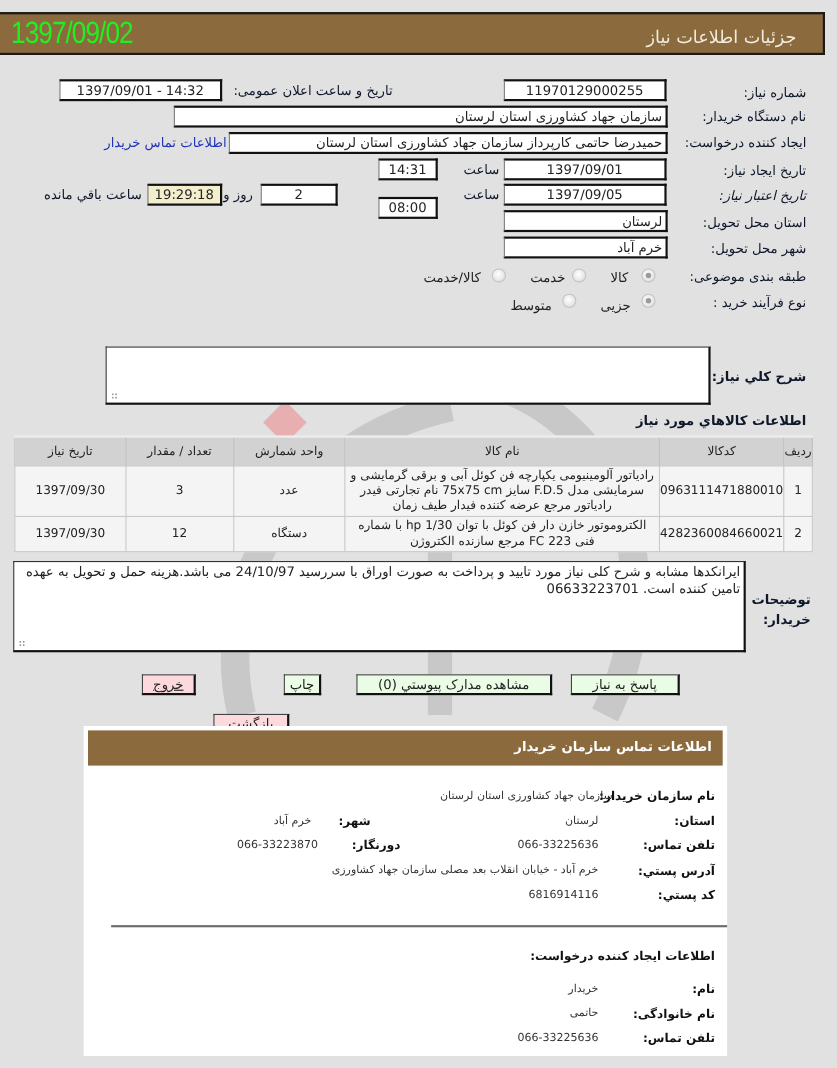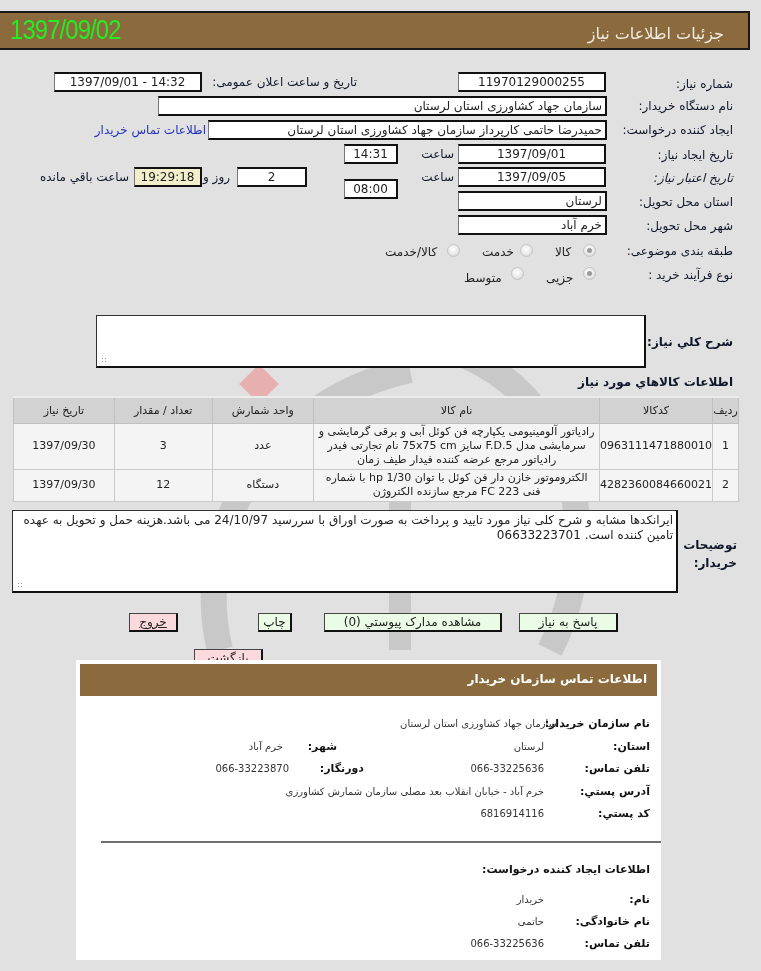--- a/index.html
+++ b/index.html
@@ -237,21 +237,21 @@
   <div class="pv" style="right:117px;top:81px;">لرستان</div>
   <div class="pl" style="right:324px;top:80px;">شهر:</div>
   <div class="pv" style="right:378px;top:81px;">خرم آباد</div>
 
   <div class="pl" style="right:11px;top:102px;">تلفن تماس:</div>
   <div class="pv" style="right:117px;top:103px;">066-33225636</div>
   <div class="pl" style="right:297px;top:102px;">دورنگار:</div>
   <div class="pv" style="right:372px;top:103px;">066-33223870</div>
 
   <div class="pl" style="right:11px;top:125px;">آدرس پستي:</div>
-  <div class="pv" style="right:117px;top:126px;">خرم آباد - خیابان انقلاب بعد مصلی سازمان شمارش کشاورزی</div>
+  <div class="pv" style="right:117px;top:126px;">خرم آباد - خیابان انقلاب بعد مصلی سازمان جهاد کشاورزی</div>
 
   <div class="pl" style="right:11px;top:147px;">کد پستي:</div>
   <div class="pv" style="right:117px;top:148px;">6816914116</div>
 
   <div class="hr" style="width:560px;left:25px;top:181px;"></div>
 
   <div class="pl" style="right:11px;top:203px;">اطلاعات ایجاد کننده درخواست:</div>
 
   <div class="pl" style="right:11px;top:233px;">نام:</div>
   <div class="pv" style="right:117px;top:234px;">خریدار</div>

